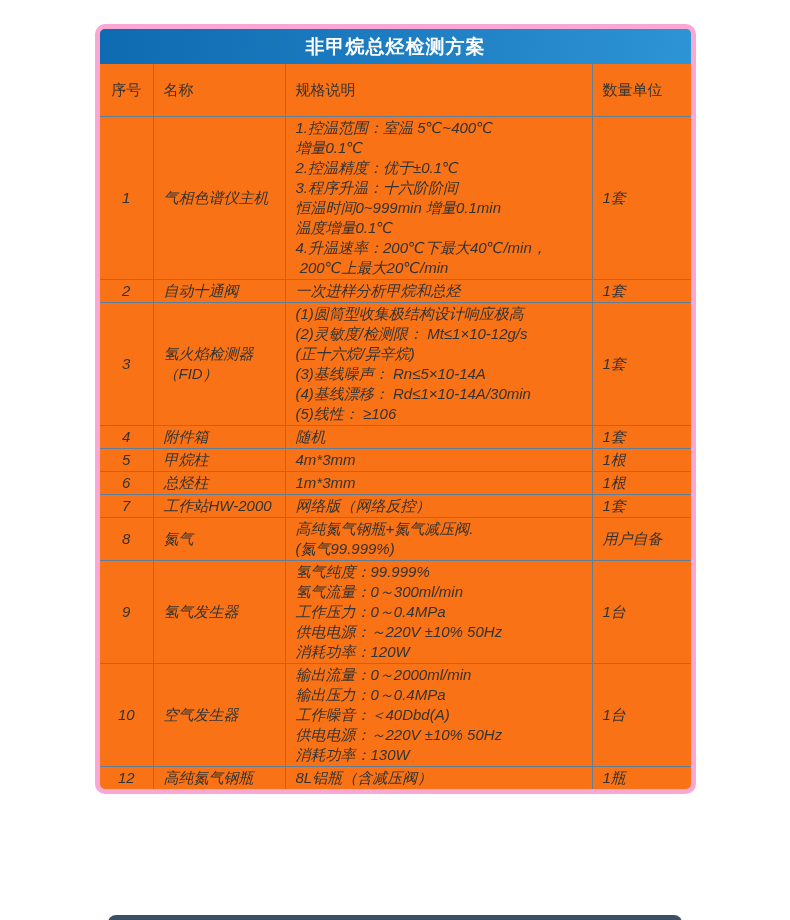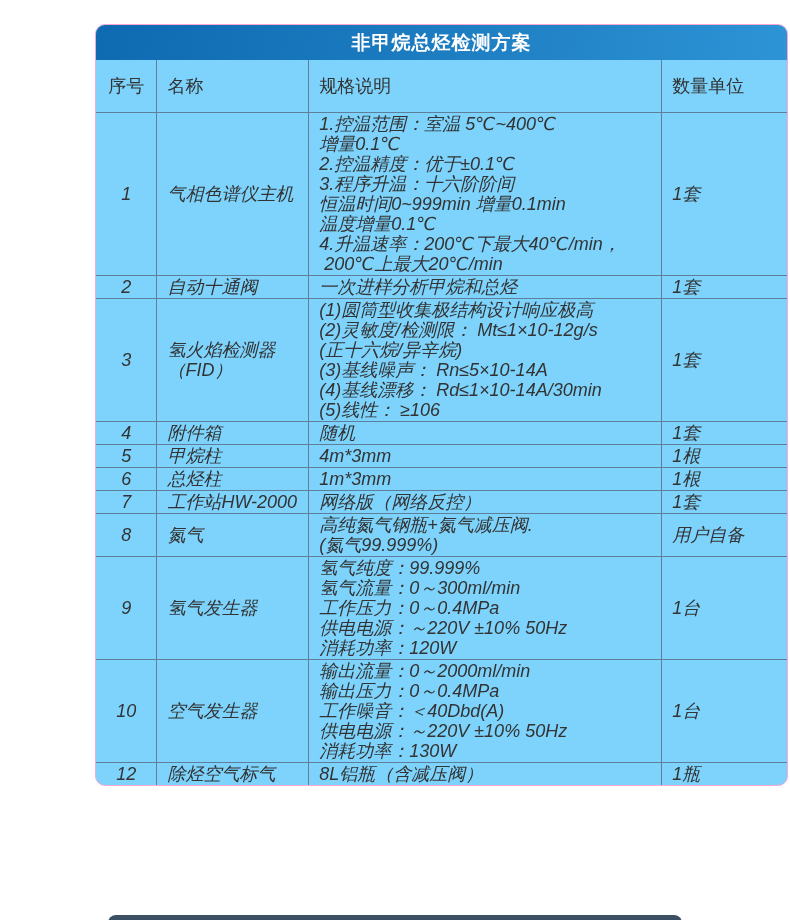--- a/index.html
+++ b/index.html
@@ -6,25 +6,25 @@
   html, body {
     width: 790px; height: 920px;
     background: #ffffff;
     overflow: hidden;
     font-family: "Liberation Sans", "DejaVu Sans", sans-serif;
     position: relative;
   }
   .card {
     position: absolute;
     left: 95px; top: 24px;
-    width: 693px;
-    border: 1px solid #f9a8d4;
+    width: 601px;
+    border: 5px solid #f9a8d4;
     border-radius: 10px;
     overflow: hidden;
-    background: #7dd3fc;
+    background: #f97316;
   }
   .title-bar {
     height: 35px;
     background: linear-gradient(100deg, #0e6ab1 0%, #1f7fc3 55%, #2d94d6 100%);
     display: flex;
     align-items: center;
     justify-content: center;
   }
   .title-bar span {
     color: #ffffff;
@@ -33,21 +33,21 @@
     letter-spacing: 1px;
   }
   table.spec {
     width: 100%;
     border-collapse: collapse;
     table-layout: fixed;
   }
   table.spec th, table.spec td {
     border: 1px solid #5e7e99;
     color: #333333;
-    font-size: 18px;
+    font-size: 15px;
     vertical-align: middle;
   }
   
   table.spec tr > *:first-child { border-left: none; }
   table.spec tr > *:last-child { border-right: none; }
   table.spec thead tr > * { border-top: none; }
   table.spec tbody tr:last-child > * { border-bottom: none; }
 
   table.spec th {
     font-weight: normal;
@@ -170,21 +170,21 @@
         <td class="c-name">空气发生器</td>
         <td class="c-spec">输出流量：0～2000ml/min
 输出压力：0～0.4MPa
 工作噪音：＜40Dbd(A)
 供电电源：～220V ±10% 50Hz
 消耗功率：130W</td>
         <td class="c-qty">1台</td>
       </tr>
       <tr>
         <td class="c-no">12</td>
-        <td class="c-name">除烃空气标气</td>
+        <td class="c-name">高纯氮气钢瓶</td>
         <td class="c-spec">8L铝瓶（含减压阀）</td>
         <td class="c-qty">1瓶</td>
       </tr>
     </tbody>
   </table>
 </div>
 
 <div class="next-section-peek"></div>
 
 </body></html>

